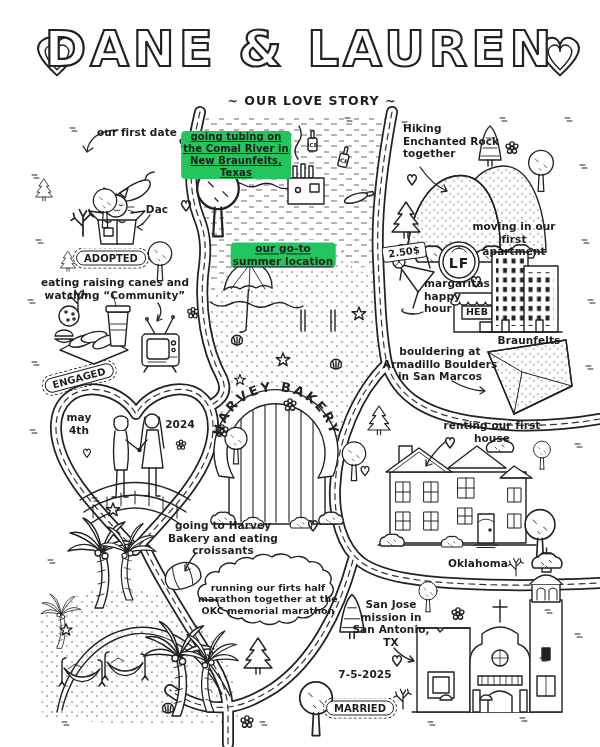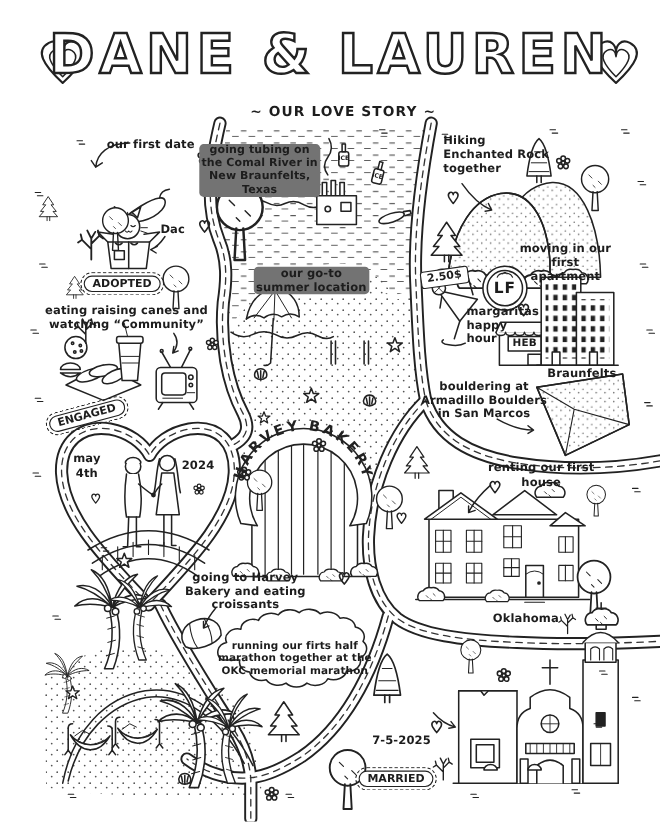--- a/index.html
+++ b/index.html
@@ -8,21 +8,21 @@
   svg.scene{position:absolute;left:0;top:0;}
   .title{position:absolute;top:20px;left:0;width:100%;text-align:center;
          font-weight:700;font-size:50px;letter-spacing:4px;color:#fff;
          -webkit-text-stroke:2.2px #222;white-space:nowrap;}
   .sub{position:absolute;top:93px;left:0;width:100%;text-align:center;
        font-weight:700;font-size:12.5px;letter-spacing:1px;padding-left:12px;}
   .lbl{position:absolute;transform:translate(-50%,-50%);
        font-weight:700;font-size:10.5px;line-height:1.2;text-align:center;
        white-space:pre-line;letter-spacing:.1px;}
   .lbl.tl{transform:none;text-align:left;}
-  .lbl.bg{background:#737373;padding:0 2px;border-radius:4px;}
+  .lbl.bg{background:#22c55e;padding:0 2px;border-radius:4px;text-decoration:underline;}
   .lbl.chilis{font-size:26px;letter-spacing:-1px;}
   .lbl.lf{font-size:14px;letter-spacing:1px;text-align:center;}
   .lbl.heb{font-size:9.5px;}
   .lbl.ice{font-size:5.5px;letter-spacing:0;}
   .badge{position:absolute;transform:translate(-50%,-50%);background:#fff;
          font-weight:700;font-size:10px;border:1.6px solid #222;border-radius:10px;
          padding:1px 7px;outline:1.5px dashed #222;outline-offset:2px;white-space:nowrap;}
   .badge.rot{transform:translate(-50%,-50%) rotate(-15deg);}
   .sign{position:absolute;transform:translate(-50%,-50%);background:#fff;
         border:1.8px solid #222;border-radius:6px;font-weight:700;font-size:10px;
@@ -531,18 +531,22 @@
 Armadillo Boulders
 in San Marcos</div>
 <div class="lbl" style="left:492px;top:432px">renting our first house</div>
 <div class="lbl" style="left:478px;top:563px">Oklahoma</div>
 <div class="lbl" style="left:223px;top:538px">going to Harvey
 Bakery and eating
 croissants</div>
 <div class="lbl" style="left:268px;top:599px;font-size:9.5px">running our firts half
 marathon together at the
 OKC memorial marathon</div>
+<div class="lbl" style="left:391px;top:623px">San Jose
+mission in
+San Antonio,
+TX</div>
 <div class="lbl" style="left:365px;top:674px">7-5-2025</div>
 <div class="badge" style="left:360px;top:708px">MARRIED</div>
 <div class="lbl ice" style="left:312.5px;top:145px">ICE</div>
 <div class="lbl ice" style="left:343px;top:161px;transform:translate(-50%,-50%) rotate(14deg)">ICE</div>
 
 </div>
 
 </body></html>

